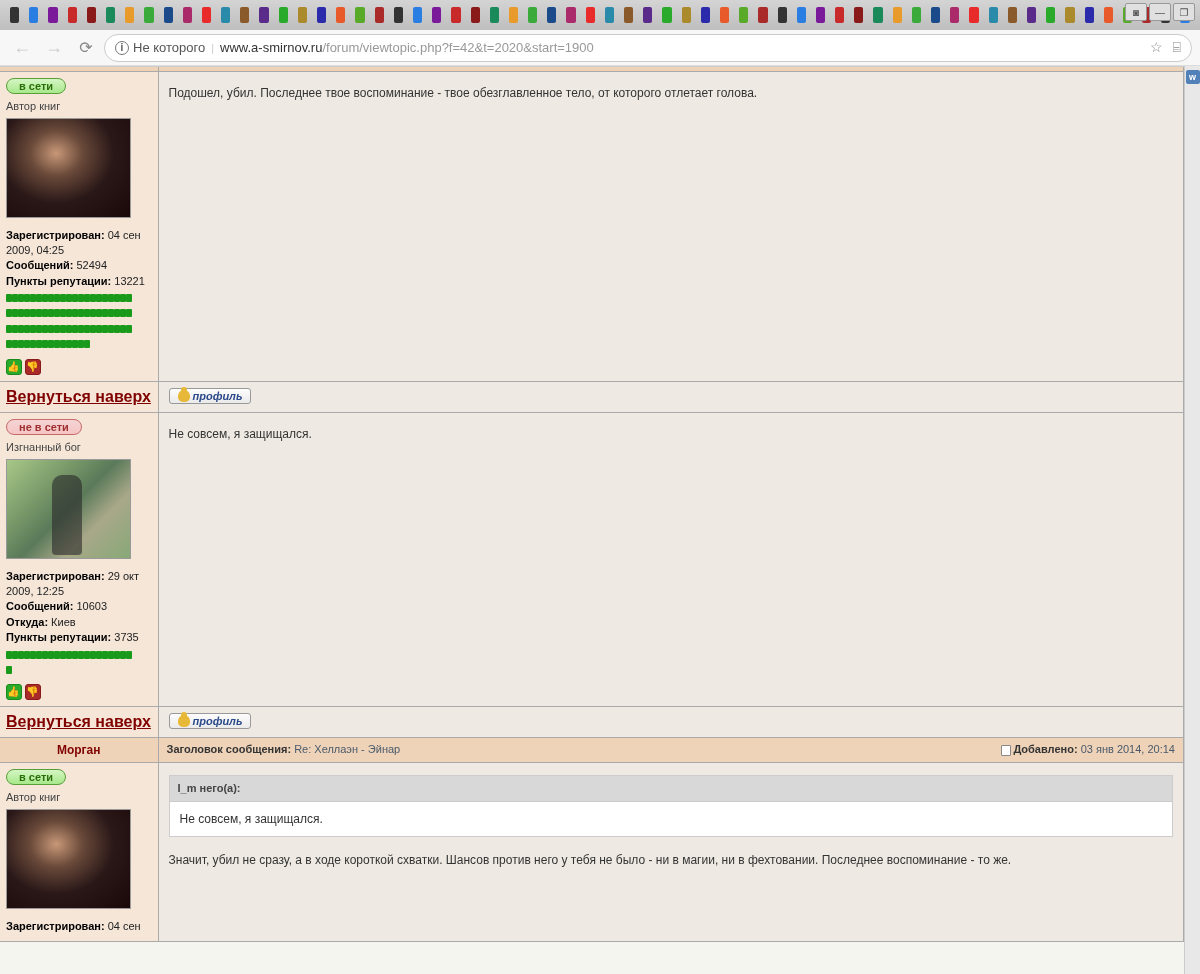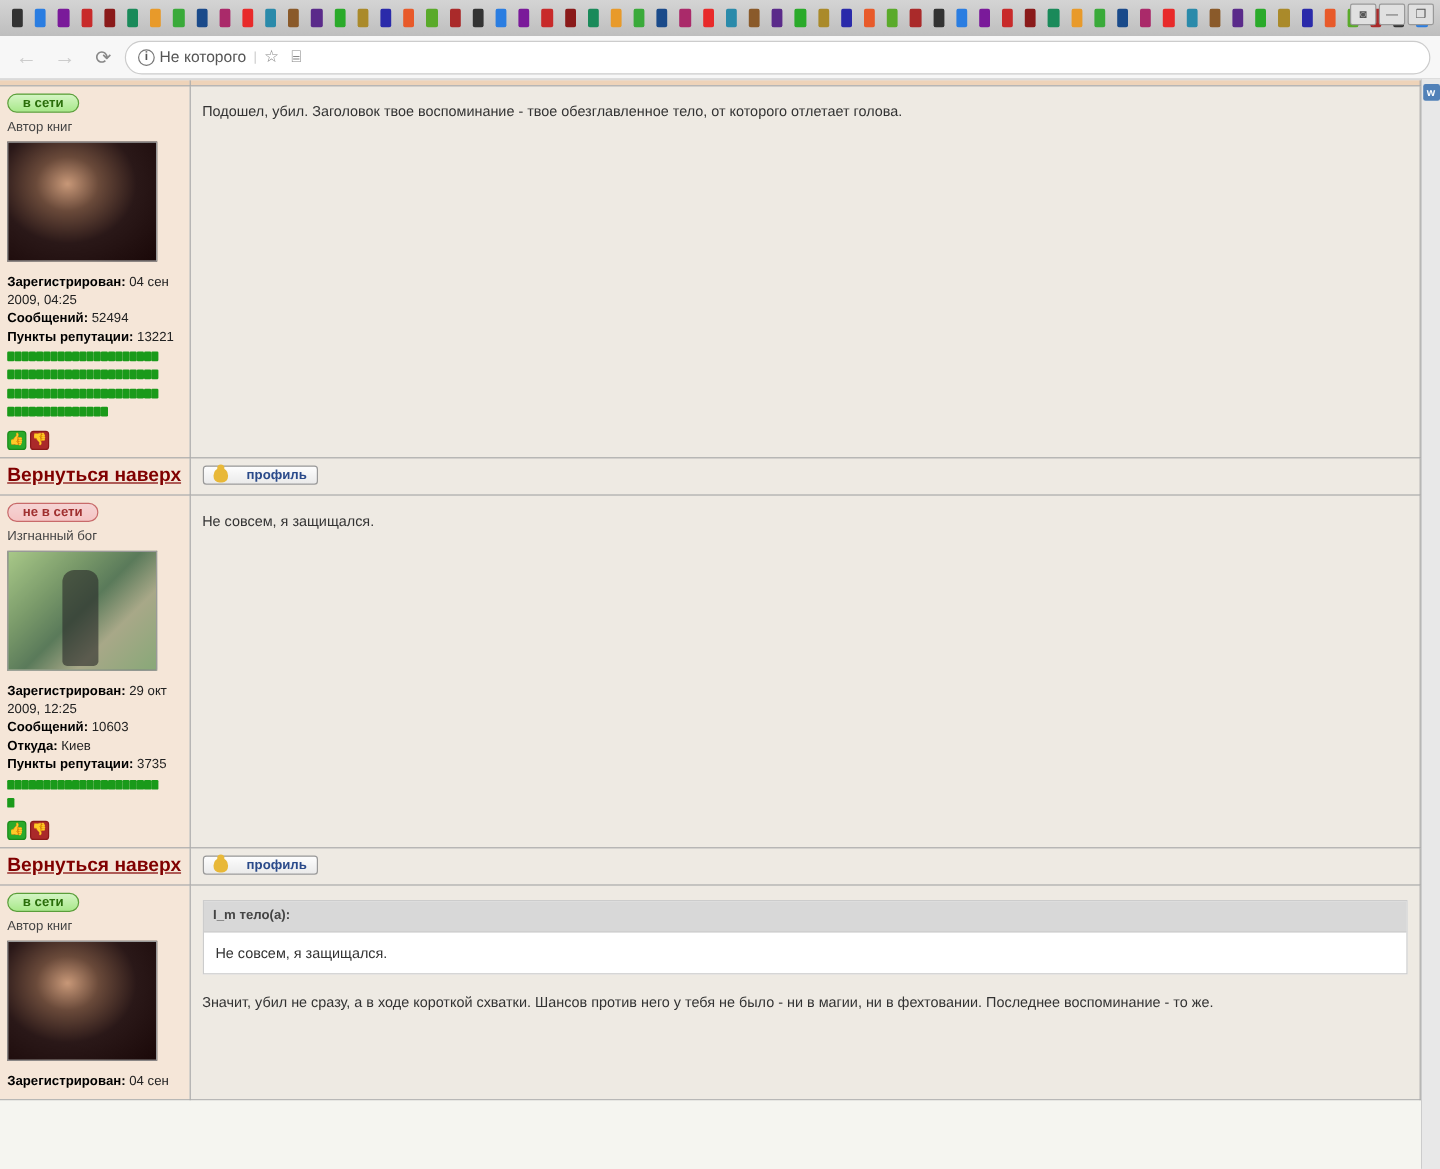--- a/index.html
+++ b/index.html
@@ -48,21 +48,21 @@
 .profile-details b { color: #000; }
 .rep-bar { margin-top: 2px; }
 .rep-dot { display: inline-block; width: 6px; height: 8px; background: #1a9a1a; margin-right: 0px; border-radius: 1px; }
 .vote-btns { margin-top: 6px; display: flex; gap: 3px; }
 .vote-up, .vote-down { width: 16px; height: 16px; border-radius: 3px; display: flex; align-items: center; justify-content: center; color: #fff; font-size: 10px; cursor: pointer; }
 .vote-up { background: #2aaa2a; border: 1px solid #1a8a1a; }
 .vote-down { background: #aa2a2a; border: 1px solid #8a1a1a; }
 .footer-row .profile-col { background: #f5e6d8; text-align: left; padding: 6px; }
 .footer-row .body-col { background: #eeeae3; padding: 6px 10px; }
 .back-top { color: #800000; font-weight: bold; text-decoration: underline; font-size: 16px; cursor: pointer; }
-.profile-btn { display: inline-flex; align-items: flex-start; gap: 16px; background: linear-gradient(#fdfdfd, #eaeaea); border: 1px solid #999; border-radius: 3px; padding: 1px 8px; font-size: 11px; color: #2a4a8a; cursor: pointer; }
+.profile-btn { display: inline-flex; align-items: flex-start; gap: 3px; background: linear-gradient(#fdfdfd, #eaeaea); border: 1px solid #999; border-radius: 3px; padding: 1px 8px; font-size: 11px; color: #2a4a8a; cursor: pointer; font-style: italic; }
 .profile-btn-icon { width: 12px; height: 12px; background: #e8b838; border-radius: 50% 50% 40% 40%; position: relative; }
 .profile-btn-icon::after { content:""; position:absolute; top:-3px; left:3px; width:6px; height:6px; background:#e8b838; border-radius:50%; }
 .post-body { color: #333; font-size: 12px; line-height: 1.5; padding-top: 4px; }
 .quote-box { background: #fff; border: 1px solid #ccc; margin-bottom: 14px; }
 .quote-head { background: #d8d8d8; border-bottom: 1px solid #ccc; padding: 4px 8px; font-weight: bold; color: #444; font-size: 11px; }
 .quote-body { padding: 8px 10px; color: #333; font-size: 12px; }
 </style>
 </head>
 <body>
 
@@ -141,20 +141,23 @@
   <div class="toolbar">
     <div class="nav-btn disabled">←</div>
     <div class="nav-btn disabled">→</div>
     <div class="nav-btn reload-btn">⟳</div>
     <div class="url-bar">
       <div class="insecure">
         <span class="insecure-icon">i</span>
         <span>Не которого</span>
       </div>
       <span class="url-sep">|</span>
+      <span class="url-text">
+        <span class="url-host">www.a-smirnov.ru</span><span>/forum/viewtopic.php?f=42&amp;t=2020&amp;start=1900</span>
+      </span>
       <div class="url-icons">
         <span>☆</span>
         <span>⌸</span>
       </div>
     </div>
   </div>
 </div>
 
 <div class="sidebar">
   <div class="sidebar-icon">w</div>
@@ -166,21 +169,21 @@
         <tr class="header-row">
           <td class="profile-col" style="height:4px;padding:0"></td>
           <td class="body-col" style="height:4px;padding:0"></td>
         </tr>
         <tr>
           <td class="profile-col"><span class="status-badge status-online">в сети</span><div class="rank-text">Автор книг</div><div class="avatar morgan"></div><div class="profile-details"><b>Зарегистрирован:</b> 04 сен 2009, 04:25<br><b>Сообщений:</b> 52494<br><b>Пункты репутации:</b> 13221<div class="rep-bar"><span class="rep-dot"></span><span class="rep-dot"></span><span class="rep-dot"></span><span class="rep-dot"></span><span class="rep-dot"></span><span class="rep-dot"></span><span class="rep-dot"></span><span class="rep-dot"></span><span class="rep-dot"></span><span class="rep-dot"></span><span class="rep-dot"></span><span class="rep-dot"></span><span class="rep-dot"></span><span class="rep-dot"></span><span class="rep-dot"></span><span class="rep-dot"></span><span class="rep-dot"></span><span class="rep-dot"></span><span class="rep-dot"></span><span class="rep-dot"></span><span class="rep-dot"></span><br><span class="rep-dot"></span><span class="rep-dot"></span><span class="rep-dot"></span><span class="rep-dot"></span><span class="rep-dot"></span><span class="rep-dot"></span><span class="rep-dot"></span><span class="rep-dot"></span><span class="rep-dot"></span><span class="rep-dot"></span><span class="rep-dot"></span><span class="rep-dot"></span><span class="rep-dot"></span><span class="rep-dot"></span><span class="rep-dot"></span><span class="rep-dot"></span><span class="rep-dot"></span><span class="rep-dot"></span><span class="rep-dot"></span><span class="rep-dot"></span><span class="rep-dot"></span><br><span class="rep-dot"></span><span class="rep-dot"></span><span class="rep-dot"></span><span class="rep-dot"></span><span class="rep-dot"></span><span class="rep-dot"></span><span class="rep-dot"></span><span class="rep-dot"></span><span class="rep-dot"></span><span class="rep-dot"></span><span class="rep-dot"></span><span class="rep-dot"></span><span class="rep-dot"></span><span class="rep-dot"></span><span class="rep-dot"></span><span class="rep-dot"></span><span class="rep-dot"></span><span class="rep-dot"></span><span class="rep-dot"></span><span class="rep-dot"></span><span class="rep-dot"></span><br><span class="rep-dot"></span><span class="rep-dot"></span><span class="rep-dot"></span><span class="rep-dot"></span><span class="rep-dot"></span><span class="rep-dot"></span><span class="rep-dot"></span><span class="rep-dot"></span><span class="rep-dot"></span><span class="rep-dot"></span><span class="rep-dot"></span><span class="rep-dot"></span><span class="rep-dot"></span><span class="rep-dot"></span><br></div><div class="vote-btns">
                 <span class="vote-up">👍</span>
                 <span class="vote-down">👎</span>
               </div></div></td>
           <td class="body-col">
-            <div class="post-body">Подошел, убил. Заголовок твое воспоминание - твое обезглавленное тело, от которого отлетает голова.</div>
+            <div class="post-body">Подошел, убил. Последнее твое воспоминание - твое обезглавленное тело, от которого отлетает голова.</div>
             <div style="height:200px"></div>
           </td>
         </tr>
         <tr class="footer-row">
           <td class="profile-col"><span class="back-top">Вернуться наверх</span></td>
           <td class="body-col"><span class="profile-btn">
               <span class="profile-btn-icon"></span>
               <b>профиль</b>
             </span></td>
         </tr>
@@ -194,24 +197,28 @@
             <div style="height:180px"></div>
           </td>
         </tr>
         <tr class="footer-row">
           <td class="profile-col"><span class="back-top">Вернуться наверх</span></td>
           <td class="body-col"><span class="profile-btn">
               <span class="profile-btn-icon"></span>
               <b>профиль</b>
             </span></td>
         </tr>
+        <tr class="header-row">
+          <td class="profile-col"><span class="author-name">Морган</span></td>
+          <td class="body-col"><span class="posted-right"><span class="post-icon"></span><b class="header-label">Добавлено:</b> <span class="header-val">03 янв 2014, 20:14</span></span><b class="header-label">Заголовок сообщения:</b> <span class="header-val">Re: Хеллаэн - Эйнар</span></td>
+        </tr>
         <tr>
           <td class="profile-col"><span class="status-badge status-online">в сети</span><div class="rank-text">Автор книг</div><div class="avatar morgan"></div><div class="profile-details"><b>Зарегистрирован:</b> 04 сен<br></div></td>
           <td class="body-col">
             <div class="post-body"><div class="quote-box">
-                <div class="quote-head">I_m тело(а):</div>
+                <div class="quote-head">I_m него(а):</div>
                 <div class="quote-body">Не совсем, я защищался.</div>
               </div>Значит, убил не сразу, а в ходе короткой схватки. Шансов против него у тебя не было - ни в магии, ни в фехтовании. Последнее воспоминание - то же.</div>
           </td>
         </tr>
       </tbody>
     </table>
   </div>
 
 </body></html>

